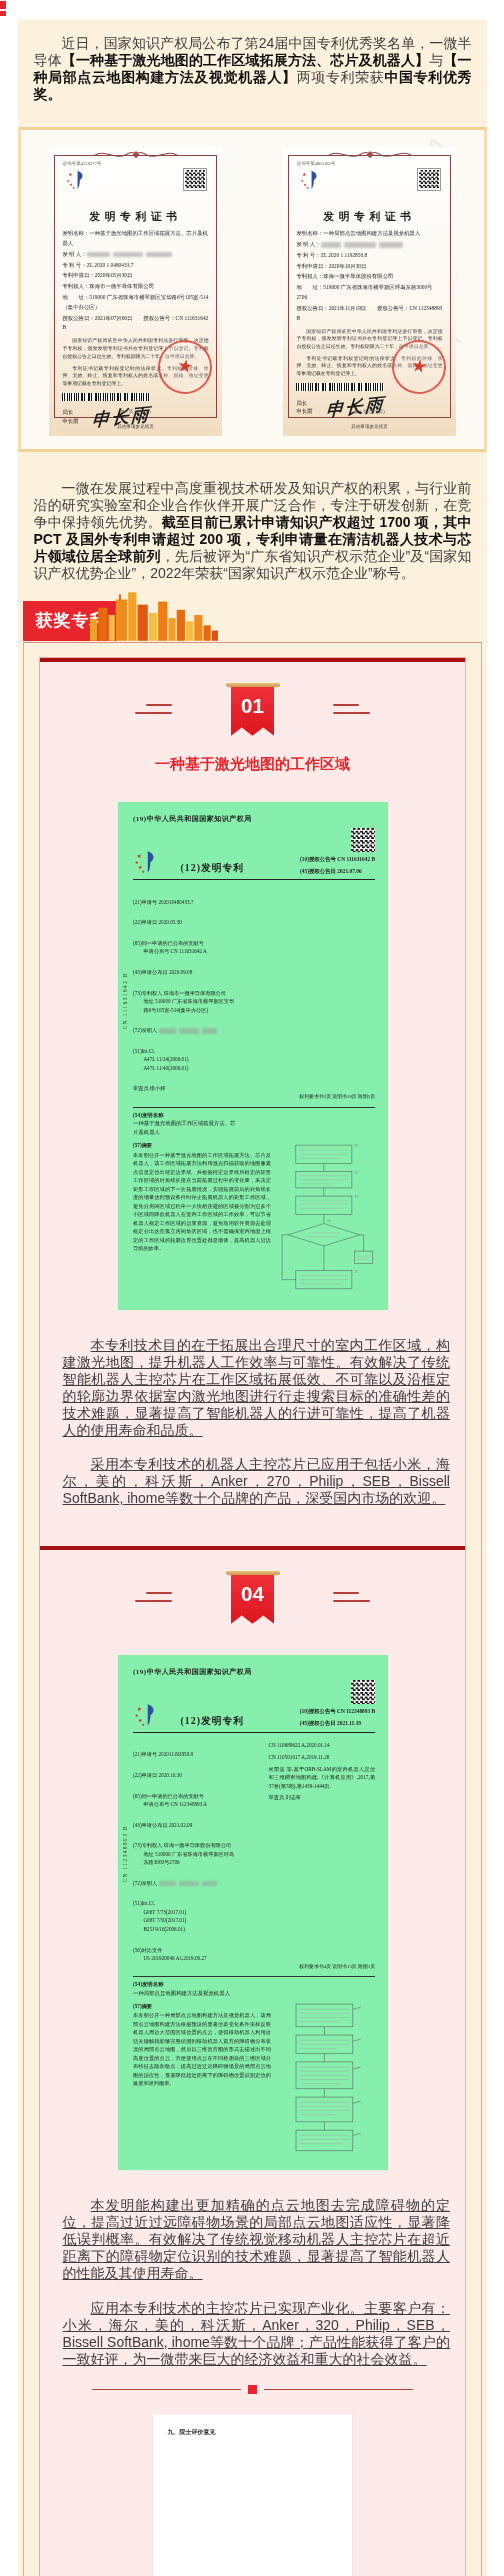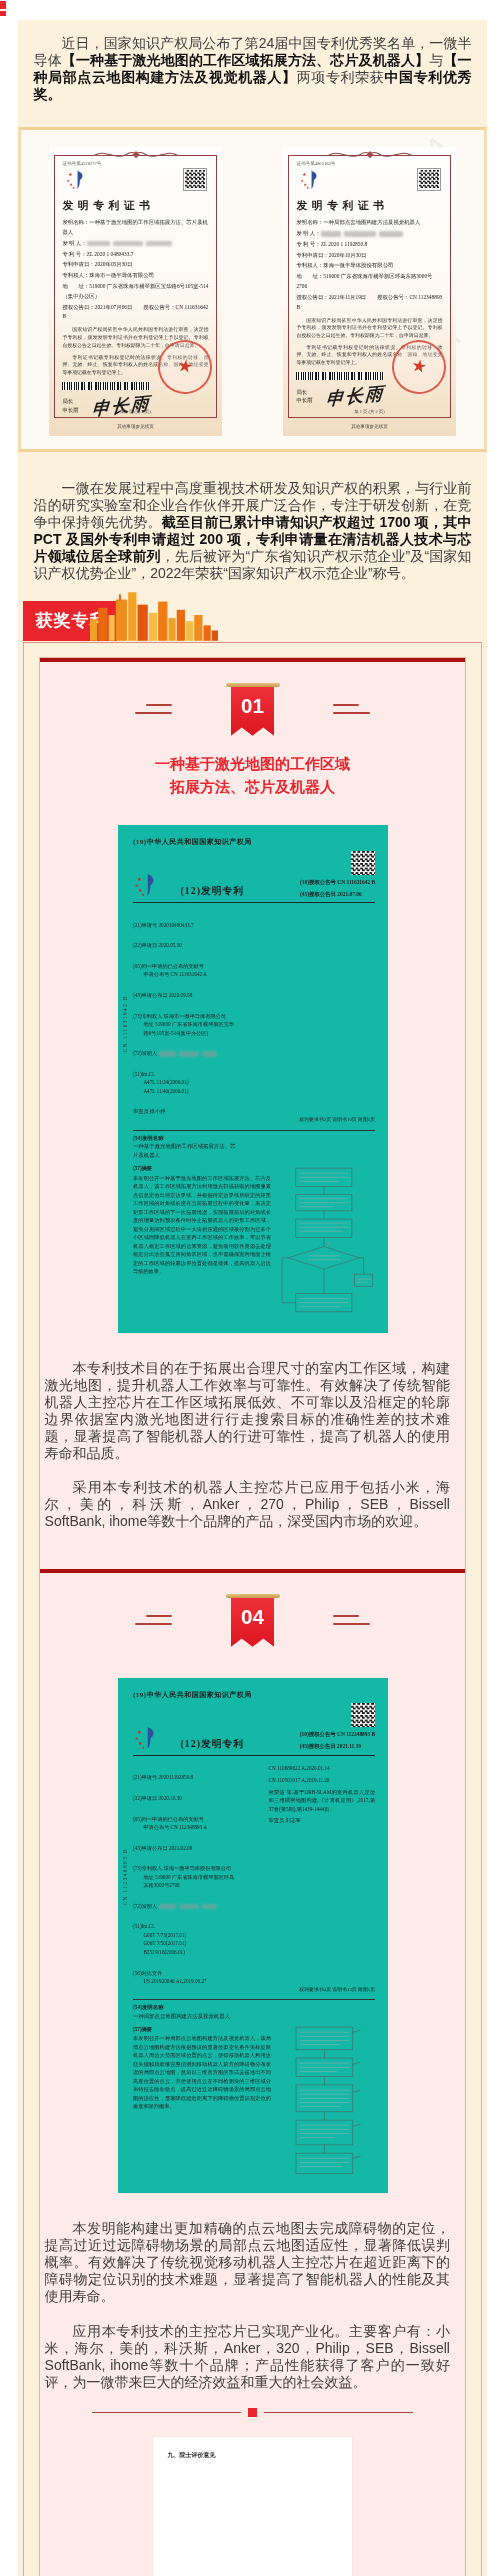--- a/index.html
+++ b/index.html
@@ -23,21 +23,21 @@
   .cert-frame { margin-top:24px; height:325px; background:#fdfaf4; border-top:3.6px solid #f3d096; border-bottom:3.6px solid #f3d096; border-left:3.6px solid #f6ddb0; border-right:3.6px solid #f6ddb0; display:flex; justify-content:space-between; padding:16.5px 28px 0 28px; position:relative; overflow:hidden; }
   .watermark { position:absolute; font-size:24px; color:#b9b2a6; opacity:.18; transform:rotate(-35deg); letter-spacing:3.1px; font-weight:700; }
   .wm1 { left:20.6px; top:31px; } .wm2 { right:31px; top:20.6px; } .wm3 { left:31px; bottom:62px; } .wm4 { right:15.5px; bottom:77px; }
   .certificate { width:173px; height:289px; background:linear-gradient(180deg,#ffffff 0%,#fdf8f0 55%,#f1ddc0 100%); position:relative; font-family:"Liberation Serif","DejaVu Serif",serif; }
   .cert-inner { position:absolute; left:5.2px; right:5.2px; top:8.2px; bottom:17.5px; border:1px solid #8f4242; padding:5.2px 7.2px; }
   .cert-ornament { display:block; margin:-13.4px auto 1px auto; }
   .cert-no { font-size:4.6px; color:#555; }
   .cert-logo-row { display:flex; align-items:center; justify-content:space-between; margin-top:2.1px; padding:0 3.1px; }
   .cnipa-logo { width:23px; height:23px; position:relative; }
   .qr-small { width:21.6px; height:21.6px; background:repeating-conic-gradient(#1b1b1b 0% 25%, #ffffff 0% 50%); background-size:4.1px 4.1px; border:1.5px solid #fff; outline:0.5px solid #999; }
-  .cert-title { font-size:10.8px; font-weight:700; letter-spacing:4.6px; color:#222; margin-top:8px; }
+  .cert-title { text-align:center; font-size:10.8px; font-weight:700; letter-spacing:4.6px; color:#222; margin-top:19px; }
   .cert-fields { margin-top:5.2px; font-size:5.4px; line-height:9.8px; color:#222; }
   .cert-fields div { margin-top:1px; }
   .blur-bar { display:inline-block; height:5.7px; border-radius:1px; background:#9a9a9a; filter:blur(1.3px); opacity:.55; vertical-align:middle; margin-right:3.1px; }
   .cert-legal { margin-top:4.1px; font-size:4.9px; line-height:7.7px; color:#333; text-align:justify; text-indent:2em; }
   .barcode { margin-top:5.2px; width:88px; height:7.7px; background:repeating-linear-gradient(90deg,#111 0 1px,#fff 1px 2.1px,#111 2.1px 2.6px,#fff 2.6px 4.6px,#111 4.6px 6.2px,#fff 6.2px 7.2px); }
   .sig-row { display:flex; align-items:center; margin-top:4.1px; }
   .chief { font-size:5.4px; line-height:8.2px; color:#222; }
   .sig { font-style:italic; font-weight:700; font-size:17.5px; color:#1c1c1c; transform:rotate(-6deg) skewX(-10deg); margin-left:13.4px; letter-spacing:2.1px; }
   .seal { position:absolute; right:4.1px; bottom:23px; width:54px; height:54px; border:2.1px solid rgba(214,59,42,.8); border-radius:50%; transform:rotate(10deg); display:flex; align-items:center; justify-content:center; background:rgba(255,240,236,.25); }
   .seal-star { color:#d63b2a; font-size:17.5px; line-height:1; }
@@ -64,21 +64,21 @@
   .ribbon-rod { width:54px; height:4.6px; background:linear-gradient(180deg,#e5c27c,#c99a4e); border-radius:2.1px; }
   .ribbon-flag { width:43px; height:49px; background:linear-gradient(180deg,#ef3038,#dd1620); margin:-0.5px auto 0 auto; clip-path:polygon(0 0,100% 0,100% 100%,75% 83%,50% 100%,25% 83%,0 100%); display:flex; justify-content:center; }
   .ribbon-num { color:#fff; font-size:20.6px; font-weight:700; margin-top:7.2px; }
   .dash { position:absolute; background:#b5403a; height:2.1px; border-radius:1px; }
   .dl1 { left:106px; top:21.6px; width:26px; } .dl2 { left:95px; top:29px; width:37px; }
   .dr1 { right:106px; top:21.6px; width:26px; } .dr2 { right:95px; top:29px; width:37px; }
 
   .sec-title { margin-top:12.4px; text-align:center; font-size:15px; line-height:23px; font-weight:700; color:#e8242d; }
 
   
-  .doc { width:270px; margin:27px auto 0 auto; background:#14b8a6; padding:12.4px 12.4px 13.4px 15.5px; position:relative; font-family:"Liberation Serif","DejaVu Serif",serif; color:#1d1d1d; box-shadow:0 0 0 0.5px #efe7da; }
+  .doc { width:270px; margin:27px auto 0 auto; background:#86efac; padding:12.4px 12.4px 13.4px 15.5px; position:relative; font-family:"Liberation Serif","DejaVu Serif",serif; color:#1d1d1d; box-shadow:0 0 0 0.5px #efe7da; }
   .doc-office { font-size:7px; font-weight:700; letter-spacing:0.5px; }
   .doc-head { display:flex; justify-content:space-between; margin-top:3.1px; }
   .doc-head-left { display:flex; align-items:flex-end; gap:20.6px; }
   .doc-kind { font-size:9.8px; font-weight:700; letter-spacing:1px; margin-top:5.2px; }
   .doc-head-right { text-align:left; }
   .doc-qr { width:24px; height:24px; background:repeating-conic-gradient(#1b1b1b 0% 25%, #ffffff 0% 50%); background-size:4.6px 4.6px; margin-left:auto; }
   .doc-pub { font-size:5.4px; font-weight:700; margin-top:3.1px; line-height:8.8px; }
   .doc-rule { height:1px; background:#222; margin-top:4.1px; }
   .doc-cols { display:flex; justify-content:space-between; margin-top:5.2px; }
   .doc-col-l { width:53%; font-size:5.2px; line-height:8.5px; white-space:pre-line; }
@@ -88,21 +88,21 @@
   .doc-pages { margin-top:auto; text-align:right; font-size:4.9px; padding-top:7.2px; }
   .doc-name { border-top:0.8px solid #333; margin-top:5.2px; padding-top:3.1px; font-size:5.4px; line-height:8.8px; white-space:pre-line; }
   .doc-name .lbl { font-weight:700; }
   .doc-abs { display:flex; justify-content:space-between; margin-top:4.1px; }
   .doc-abs-text { width:57%; font-size:5.2px; line-height:8.5px; text-align:justify; }
   .doc-abs-text .lbl { font-weight:700; display:block; margin-bottom:1px; }
   .doc-abs-fig { width:40%; display:flex; justify-content:center; align-items:flex-start; }
   .doc-sidebar { position:absolute; left:4.1px; top:170px; writing-mode:vertical-rl; transform:rotate(180deg); font-size:5.2px; letter-spacing:1.5px; color:#333; }
   .inv-row { margin-top:3.6px; }
 
-  .pink .body-text { margin-left:5px; margin-right:15.5px; }
+  .pink .body-text { margin-left:23px; margin-right:15.5px;text-decoration:underline; }
   .pp1 { margin-top:27px; } .pp2 { margin-top:17.5px; }
 
   .divider { margin-top:17.5px; display:flex; align-items:center; justify-content:center; gap:7.2px; }
   .div-line { width:149px; height:1px; background:#b0413c; }
   .div-square { width:8.2px; height:8.2px; background:#e8242d; }
 
   
   .eval-doc { width:199px; min-height:244px; background:#ffffff; margin:20.6px auto 0 auto; padding:13.4px 14.4px; font-family:"Liberation Serif","DejaVu Serif",serif; color:#2a2a2a; box-shadow:0 0 0 0.5px #efe3dd; }
   .eval-h { font-size:6px; font-weight:700; }
 
@@ -254,21 +254,20 @@
             <div class="ribbon-rod"></div>
             <div class="ribbon-flag">
                 <span class="ribbon-num">01</span>
               </div>
           </div>
           <span class="dash dr1"></span>
             <span class="dash dr2"></span>
         </div>
         <div class="sec-title">
             <div>一种基于激光地图的工作区域</div>
-            <div>拓展方法、芯片及机器人</div>
           </div>
 
         <div class="doc">
           <div class="doc-office">(19)中华人民共和国国家知识产权局</div>
           <div class="doc-head">
             <div class="doc-head-left">
               <svg width="27" height="27" viewBox="0 0 44 44">
                   <path d="M24 4 C 30 10, 30 34, 24 40 L 24 4 Z" fill="#2e4e9e"></path>
                   <path d="M26 6 C 36 10, 36 20, 26 24 Z" fill="#2e4e9e"></path>
                   <text x="6" y="16" font-size="9" fill="#d8230f">★</text>

